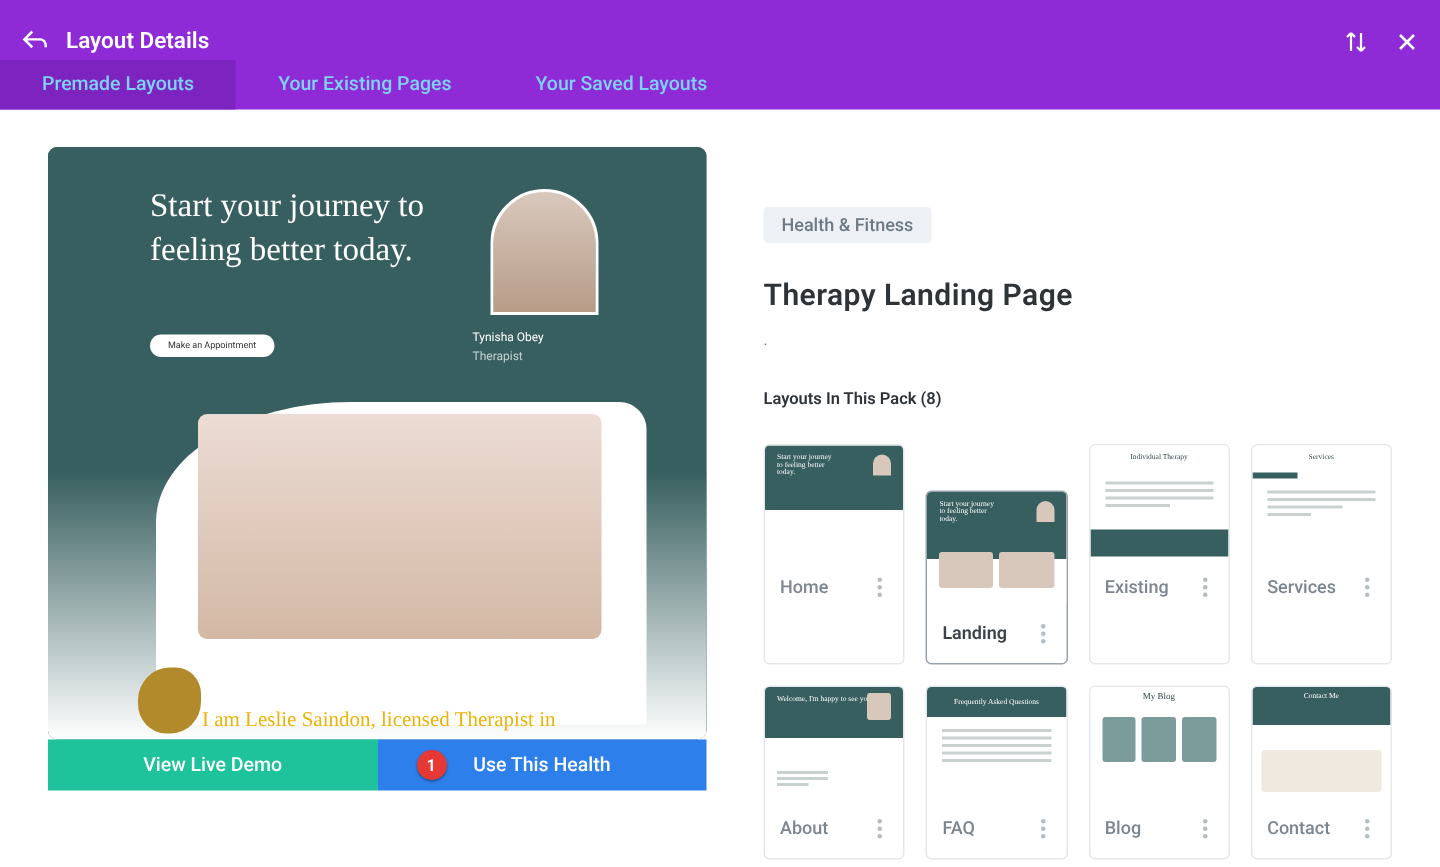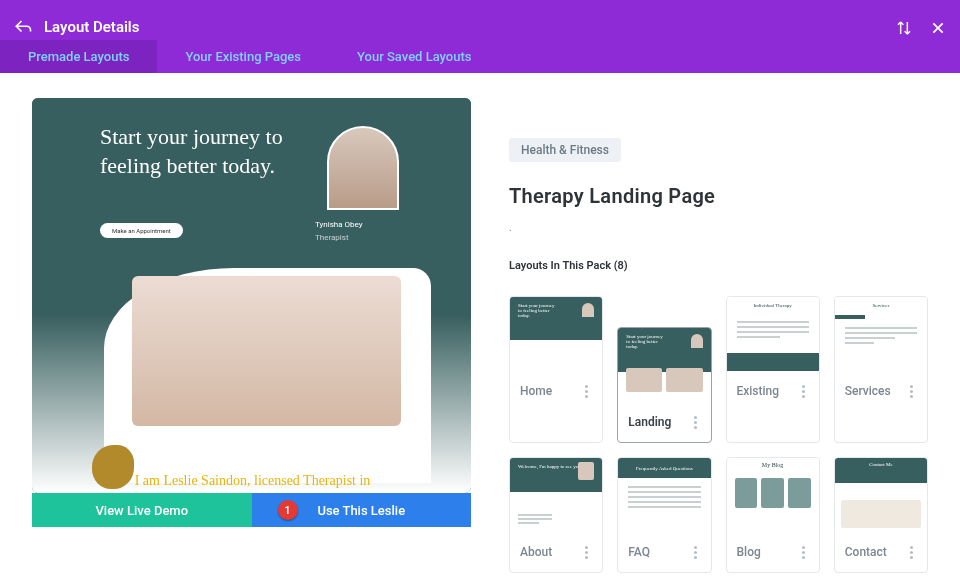--- a/index.html
+++ b/index.html
@@ -225,21 +225,21 @@
       <div class="therapy-img"></div>
       <div class="blob"></div>
       <div class="subtitle">I am Leslie Saindon, licensed Therapist in</div>
     </div>
     <div class="btnrow">
       <div class="btn demo">
         <span>View Live Demo</span>
       </div>
       <div class="btn use">
         <span class="marker">1</span>
-        <span>Use This Leslie</span>
+        <span>Use This Health</span>
       </div>
     </div>
   </div>
 
   <div class="right">
     <div class="badge">Health &amp; Fitness</div>
     <div class="page-title">Therapy Landing Page</div>
     <div class="subdot">.</div>
     <div class="pack-title">Layouts In This Pack (8)</div>
 

